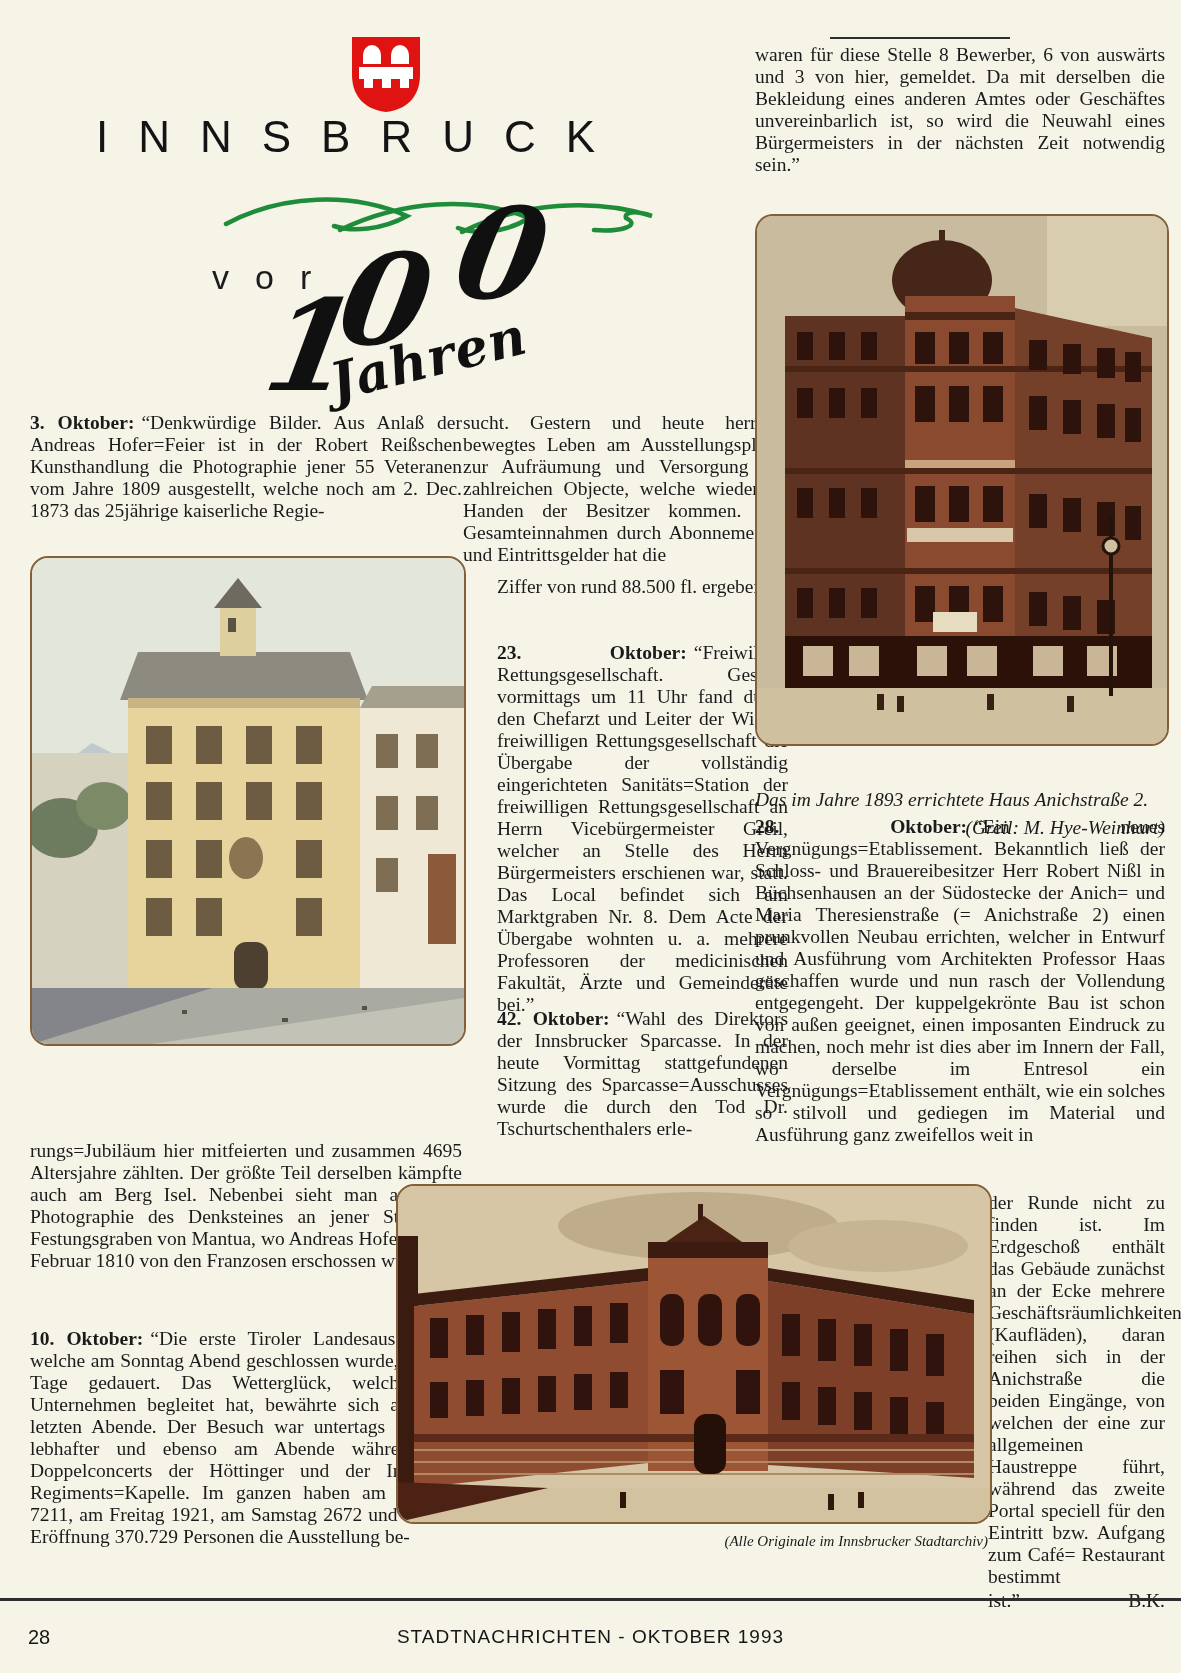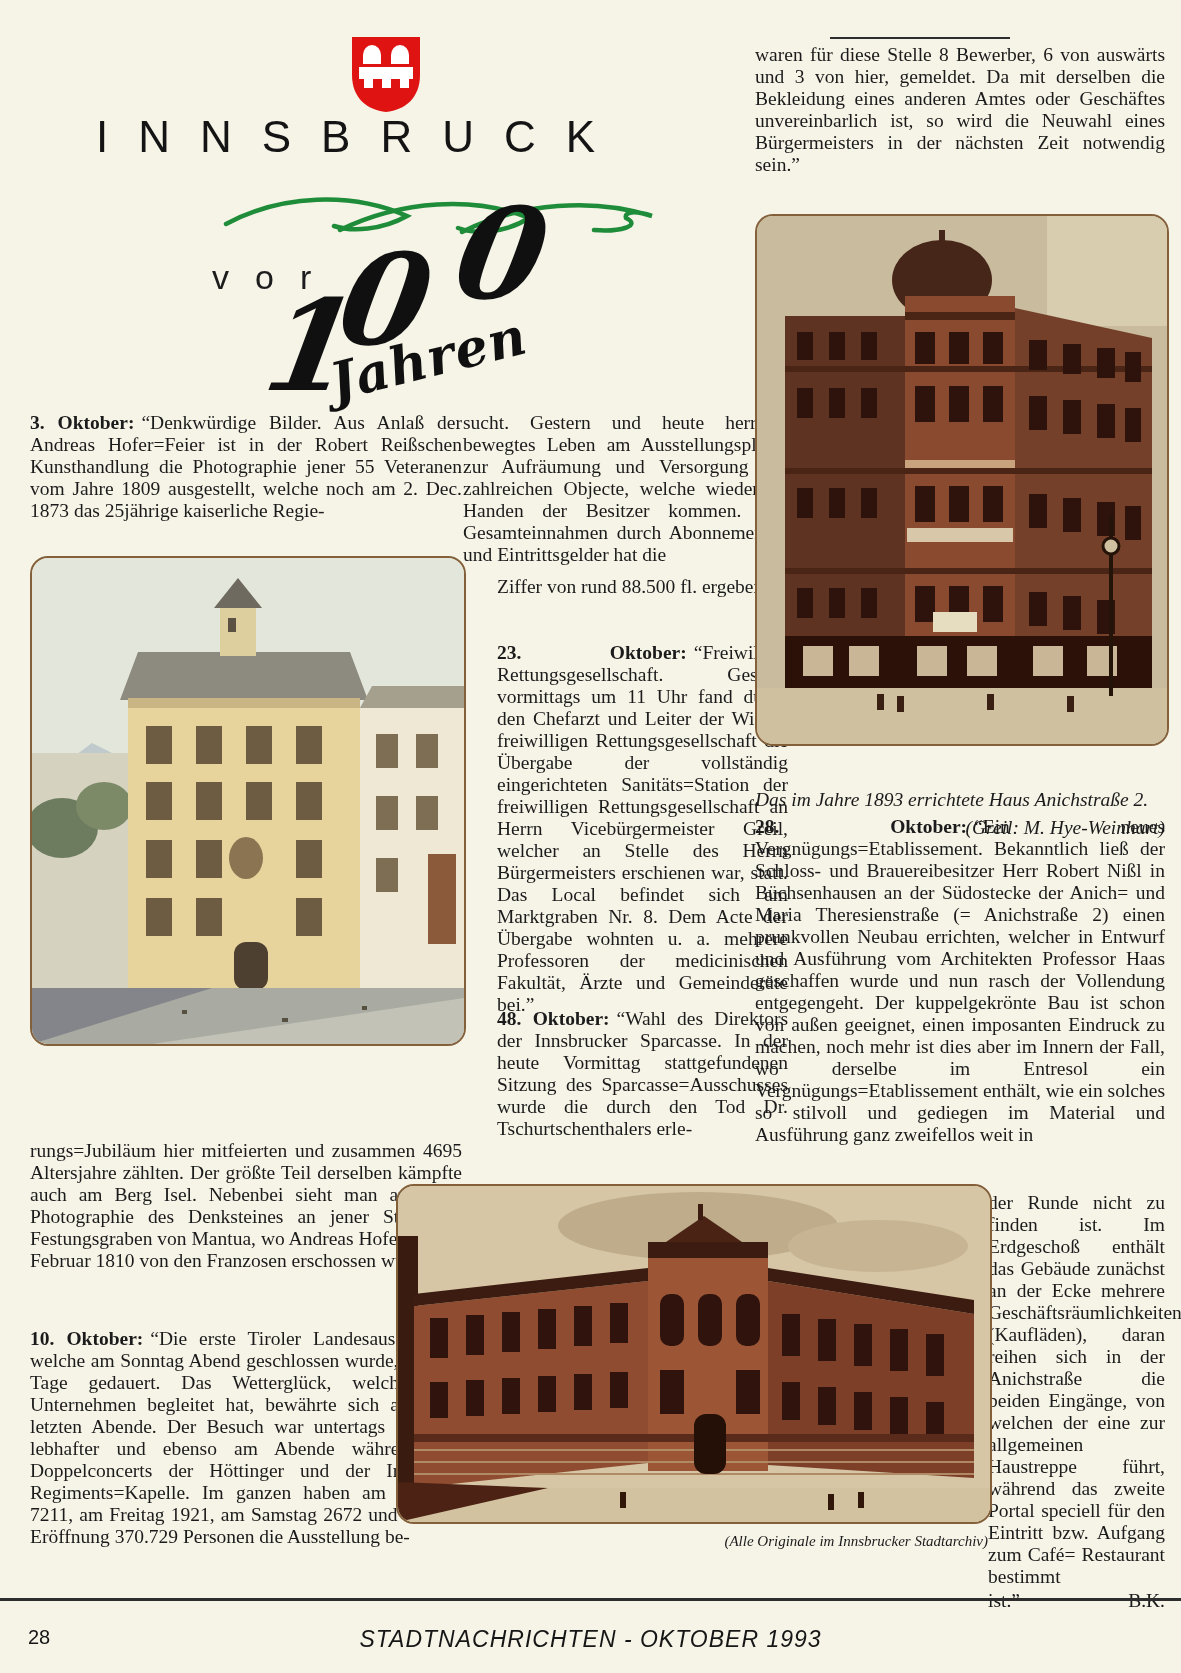--- a/index.html
+++ b/index.html
@@ -21,21 +21,21 @@
           font-size:52px;transform:rotate(-14deg);color:#101010;letter-spacing:1px;}
   
   .photo{border:2px solid #83603a;border-radius:18px;overflow:hidden;background:#cbbd9f;
          box-shadow:inset 0 0 0 2px #e8dcbd;}
   .photo svg{display:block;}
   .rule{background:#2d2d2d;}
   .cap-row{display:flex;justify-content:space-between;font-style:italic;font-size:20px;line-height:26px;}
   .cap-row2{text-align:right;font-style:italic;font-size:15px;line-height:26px;}
   .endline{display:flex;justify-content:space-between;font-size:19.5px;}
   .footer-center{left:0;right:0;text-align:center;font-family:"Liberation Sans",sans-serif;
-                 font-style:italic;font-size:23px;letter-spacing:1px;color:#161616;}
+                 font-size:19px;letter-spacing:1px;color:#161616;}
   .pagenum{font-family:"Liberation Sans",sans-serif;font-size:20px;color:#161616;}
 </style>
 </head>
 <body>
 
 <div class="page">
 
   <div class="abs" style="left:349px;top:34px;width:74px;height:80px;">
     <svg width="74" height="80" viewBox="0 0 74 80">
       <path d="M3,3 h68 v38 c0,23 -15,35 -34,37 c-19,-2 -34,-14 -34,-37 z" fill="#e01313"></path>
@@ -141,21 +141,21 @@
   </div>
   <div class="abs body" style="left:497px;top:576px;width:291px;">
     <span>Ziffer von rund 88.500 fl. ergeben.”</span>
   </div>
 
   <div class="abs body" style="left:497px;top:642px;width:291px;">
     <span class="lead">23. Oktober:</span><span>“Freiwillige Rettungsgesellschaft. Gestern vormittags um 11 Uhr fand durch den Chefarzt und Leiter der Wiener freiwilligen Rettungsgesellschaft die Übergabe der vollständig eingerichteten Sanitäts=Station der freiwilligen Rettungsgesellschaft an Herrn Vicebürgermeister Greil, welcher an Stelle des Herrn Bürgermeisters erschienen war, statt. Das Local befindet sich am Marktgraben Nr. 8. Dem Acte der Übergabe wohnten u. a. mehrere Professoren der medicinischen Fakultät, Ärzte und Gemeinderäte bei.”</span>
   </div>
 
   <div class="abs body" style="left:497px;top:1008px;width:291px;">
-    <span class="lead">48. Oktober:</span><span>“Wahl des Direktors der Innsbrucker Sparcasse. In der heute Vormittag stattgefundenen Sitzung des Sparcasse=Ausschusses wurde die durch den Tod Dr. Tschurtschenthalers erle-</span>
+    <span class="lead">42. Oktober:</span><span>“Wahl des Direktors der Innsbrucker Sparcasse. In der heute Vormittag stattgefundenen Sitzung des Sparcasse=Ausschusses wurde die durch den Tod Dr. Tschurtschenthalers erle-</span>
   </div>
 
   <div class="abs body" style="left:755px;top:44px;width:410px;">
     <span>waren für diese Stelle 8 Bewerber, 6 von auswärts und 3 von hier, gemeldet. Da mit derselben die Bekleidung eines anderen Amtes oder Geschäftes unvereinbarlich ist, so wird die Neuwahl eines Bürgermeisters in der nächsten Zeit notwendig sein.”</span>
   </div>
 
   <div class="abs photo" style="left:755px;top:214px;width:410px;height:528px;">
     <svg width="410" height="528" viewBox="0 0 410 528">
       <rect width="410" height="528" fill="#c9bb9d"></rect>
       <rect x="290" y="0" width="120" height="110" fill="#d9cdb0"></rect>

